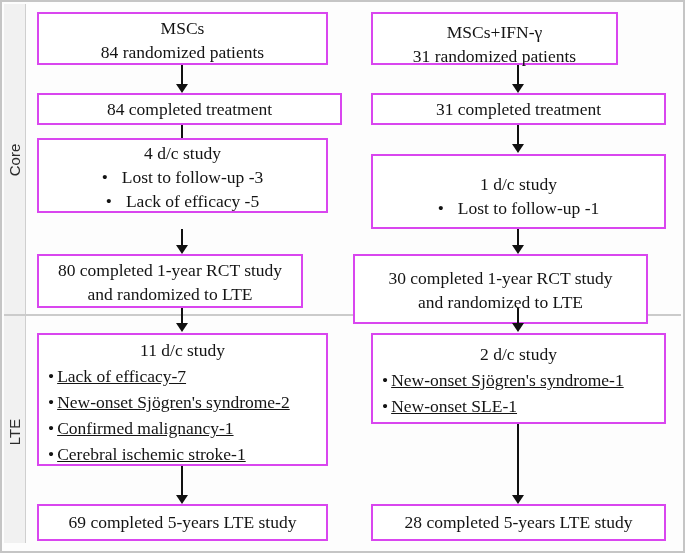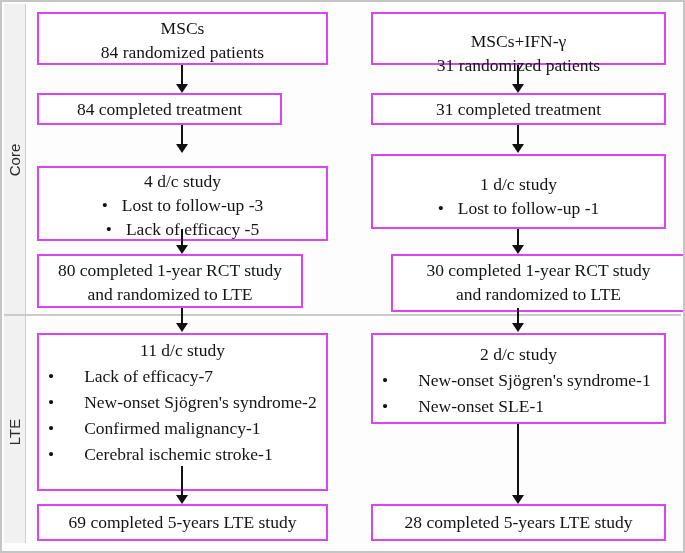--- a/index.html
+++ b/index.html
@@ -34,21 +34,21 @@
     position:absolute; box-sizing:border-box;
     background:#fff; border:2px solid #d946ef;
     font-size:17.5px; line-height:24px; text-align:center;
   }
   .box .title { text-align:center; }
   .bullet-row { display:flex; align-items:center; }
   .bullet-row.centered { justify-content:center; }
   .bullet-row.lefted { justify-content:flex-start; padding-left:9px; }
   .dot::before { content:"\2022"; }
   .bullet-row.centered .dot { margin-right:14px; }
-  .bullet-row.lefted .txt { margin-left:30px; }
+  .bullet-row.lefted .txt { margin-left:3px;text-decoration:underline; }
   .lh26 { line-height:26px; }
   
   .arrow { position:absolute; width:13px; }
   .arrow .shaft {
     position:absolute; left:5px; top:0; bottom:7px; width:2px; background:#111;
   }
   .arrow .head {
     position:absolute; bottom:0; left:0; width:0; height:0;
     border-left:6.5px solid transparent;
     border-right:6.5px solid transparent;
@@ -68,28 +68,28 @@
   <div class="box" style="left:35px; top:10px; width:291px; height:53px; padding-top:2px;">
     <div>MSCs</div>
     <div>84 randomized patients</div>
   </div>
 
   <div class="arrow" style="left:174px; top:63px; height:28px;">
     <div class="shaft"></div>
     <div class="head"></div>
   </div>
 
-  <div class="box" style="left:35px; top:91px; width:245px; height:32px; line-height:28px;">84 completed treatment</div>
+  <div class="box" style="left:35px; top:91px; width:305px; height:32px; line-height:28px;">84 completed treatment</div>
 
   <div class="arrow" style="left:174px; top:123px; height:28px;">
     <div class="shaft"></div>
     <div class="head"></div>
   </div>
 
-  <div class="box" style="left:35px; top:164px; width:291px; height:75px; padding-top:1px;">
+  <div class="box" style="left:35px; top:136px; width:291px; height:75px; padding-top:1px;">
     <div class="title">4 d/c study</div>
     <div class="bullet-row centered">
       <span class="dot"></span>
       <span class="txt">Lost to follow-up -3</span>
     </div>
     <div class="bullet-row centered">
       <span class="dot"></span>
       <span class="txt">Lack of efficacy -5</span>
     </div>
   </div>
@@ -102,21 +102,21 @@
   <div class="box" style="left:35px; top:252px; width:266px; height:54px; padding-top:2px;">
     <div>80 completed 1-year RCT study</div>
     <div>and randomized to LTE</div>
   </div>
 
   <div class="arrow" style="left:174px; top:306px; height:24px;">
     <div class="shaft"></div>
     <div class="head"></div>
   </div>
 
-  <div class="box lh26" style="left:35px; top:331px; width:291px; height:158px; padding-top:2px;">
+  <div class="box lh26" style="left:35px; top:331px; width:291px; height:133px; padding-top:2px;">
     <div class="title">11 d/c study</div>
     <div class="bullet-row lefted">
       <span class="dot"></span>
       <span class="txt">Lack of efficacy-7</span>
     </div>
     <div class="bullet-row lefted">
       <span class="dot"></span>
       <span class="txt">New-onset Sjögren's syndrome-2</span>
     </div>
     <div class="bullet-row lefted">
@@ -129,21 +129,21 @@
     </div>
   </div>
 
   <div class="arrow" style="left:174px; top:464px; height:38px;">
     <div class="shaft"></div>
     <div class="head"></div>
   </div>
 
   <div class="box" style="left:35px; top:502px; width:291px; height:37px; line-height:32px;">69 completed 5-years LTE study</div>
 
-  <div class="box" style="left:369px; top:10px; width:295px; height:53px; padding-top:15px;">
+  <div class="box" style="left:369px; top:10px; width:247px; height:53px; padding-top:6px;">
     <div>MSCs+IFN-γ</div>
     <div>31 randomized patients</div>
   </div>
 
   <div class="arrow" style="left:510px; top:63px; height:28px;">
     <div class="shaft"></div>
     <div class="head"></div>
   </div>
 
   <div class="box" style="left:369px; top:91px; width:295px; height:32px; line-height:28px;">31 completed treatment</div>
@@ -159,21 +159,21 @@
       <span class="dot"></span>
       <span class="txt">Lost to follow-up -1</span>
     </div>
   </div>
 
   <div class="arrow" style="left:510px; top:227px; height:25px;">
     <div class="shaft"></div>
     <div class="head"></div>
   </div>
 
-  <div class="box" style="left:389px; top:252px; width:295px; height:58px; padding-top:2px;">
+  <div class="box" style="left:351px; top:252px; width:295px; height:70px; padding-top:10px;">
     <div>30 completed 1-year RCT study</div>
     <div>and randomized to LTE</div>
   </div>
 
   <div class="arrow" style="left:510px; top:306px; height:24px;">
     <div class="shaft"></div>
     <div class="head"></div>
   </div>
 
   <div class="box lh26" style="left:369px; top:331px; width:295px; height:91px; padding-top:6px;">

